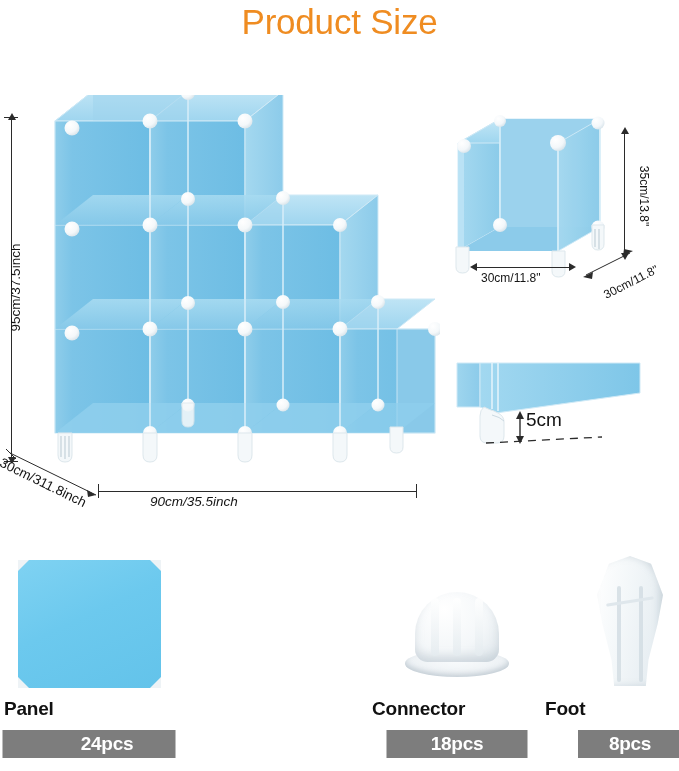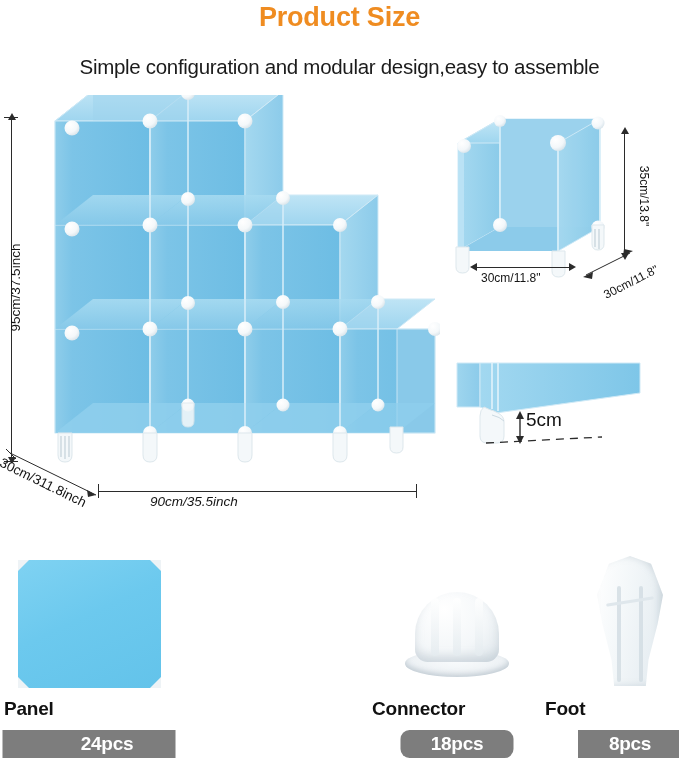--- a/index.html
+++ b/index.html
@@ -6,21 +6,21 @@
   body{
     width:679px;height:771px;background:#ffffff;overflow:hidden;position:relative;
     font-family:"Liberation Sans","DejaVu Sans",sans-serif;
     -webkit-font-smoothing:antialiased;
   }
   .page{position:relative;width:679px;height:771px;}
 
   
   .title{
     position:absolute;left:0;top:2px;width:679px;text-align:center;
-    font-size:27px;font-weight:bold;color:#ef8c21;letter-spacing:-0.2px;
+    font-size:35px;font-weight:normal;color:#ef8c21;letter-spacing:-0.2px;
   }
   .subtitle{
     position:absolute;left:0;top:55px;width:679px;text-align:center;
     font-size:20.5px;color:#1b1b1b;letter-spacing:-0.3px;
   }
 
   
   .abs{position:absolute;}
   .dimtxt{font-size:13.5px;color:#141414;white-space:nowrap;}
   .dimtxt-sm{font-size:12px;color:#141414;white-space:nowrap;}
@@ -52,21 +52,21 @@
     position:absolute;top:150px;left:0;width:170px;text-align:left;
     font-size:19px;font-weight:bold;color:#111;letter-spacing:-0.2px;
   }
   .part .badge{
     position:absolute;top:182px;left:50%;transform:translateX(-50%);
     background:#7d7d7d;color:#ffffff;font-size:19px;font-weight:bold;
     padding:4px 0 5px 0;text-align:center;letter-spacing:-0.3px;line-height:1;
   }
   #part-panel .badge{width:137px;padding-left:36px;}
   #part-mallet .badge{width:122px;}
-  #part-connector .badge{width:113px;border-radius:9px;}
+  #part-connector .badge{width:141px;}
   #part-foot .badge{width:104px;}
 
   #part-panel{left:4px;}
   #part-mallet{left:198px;}
   #part-connector{left:372px;}
   #part-foot{left:545px;}
 
   
   .panel-swatch{
     position:absolute;left:14px;top:12px;width:143px;height:128px;
@@ -114,21 +114,20 @@
   }
   .foot-slot{position:absolute;top:30px;width:4px;height:96px;background:#cfd9e0;opacity:.75;border-radius:3px;}
   .foot-cross-h{position:absolute;left:9px;top:44px;width:48px;height:3px;background:#dfe7ec;border-radius:2px;transform:rotate(-9deg);}
 </style>
 </head>
 <body>
 
 <div class="page">
 
   <div class="title">Product Size</div>
-  <div class="subtitle">Simple configuration and modular design,easy to assemble</div>
 
   <div id="shelf-figure">
 
     <svg width="440" height="430" viewBox="0 0 440 430">
       <defs>
         <linearGradient id="gFront" x1="0" y1="0" x2="1" y2="0">
           <stop offset="0%" stop-color="#8fcdea"></stop>
           <stop offset="18%" stop-color="#7cc4e7"></stop>
           <stop offset="100%" stop-color="#6dbde4"></stop>
         </linearGradient>

